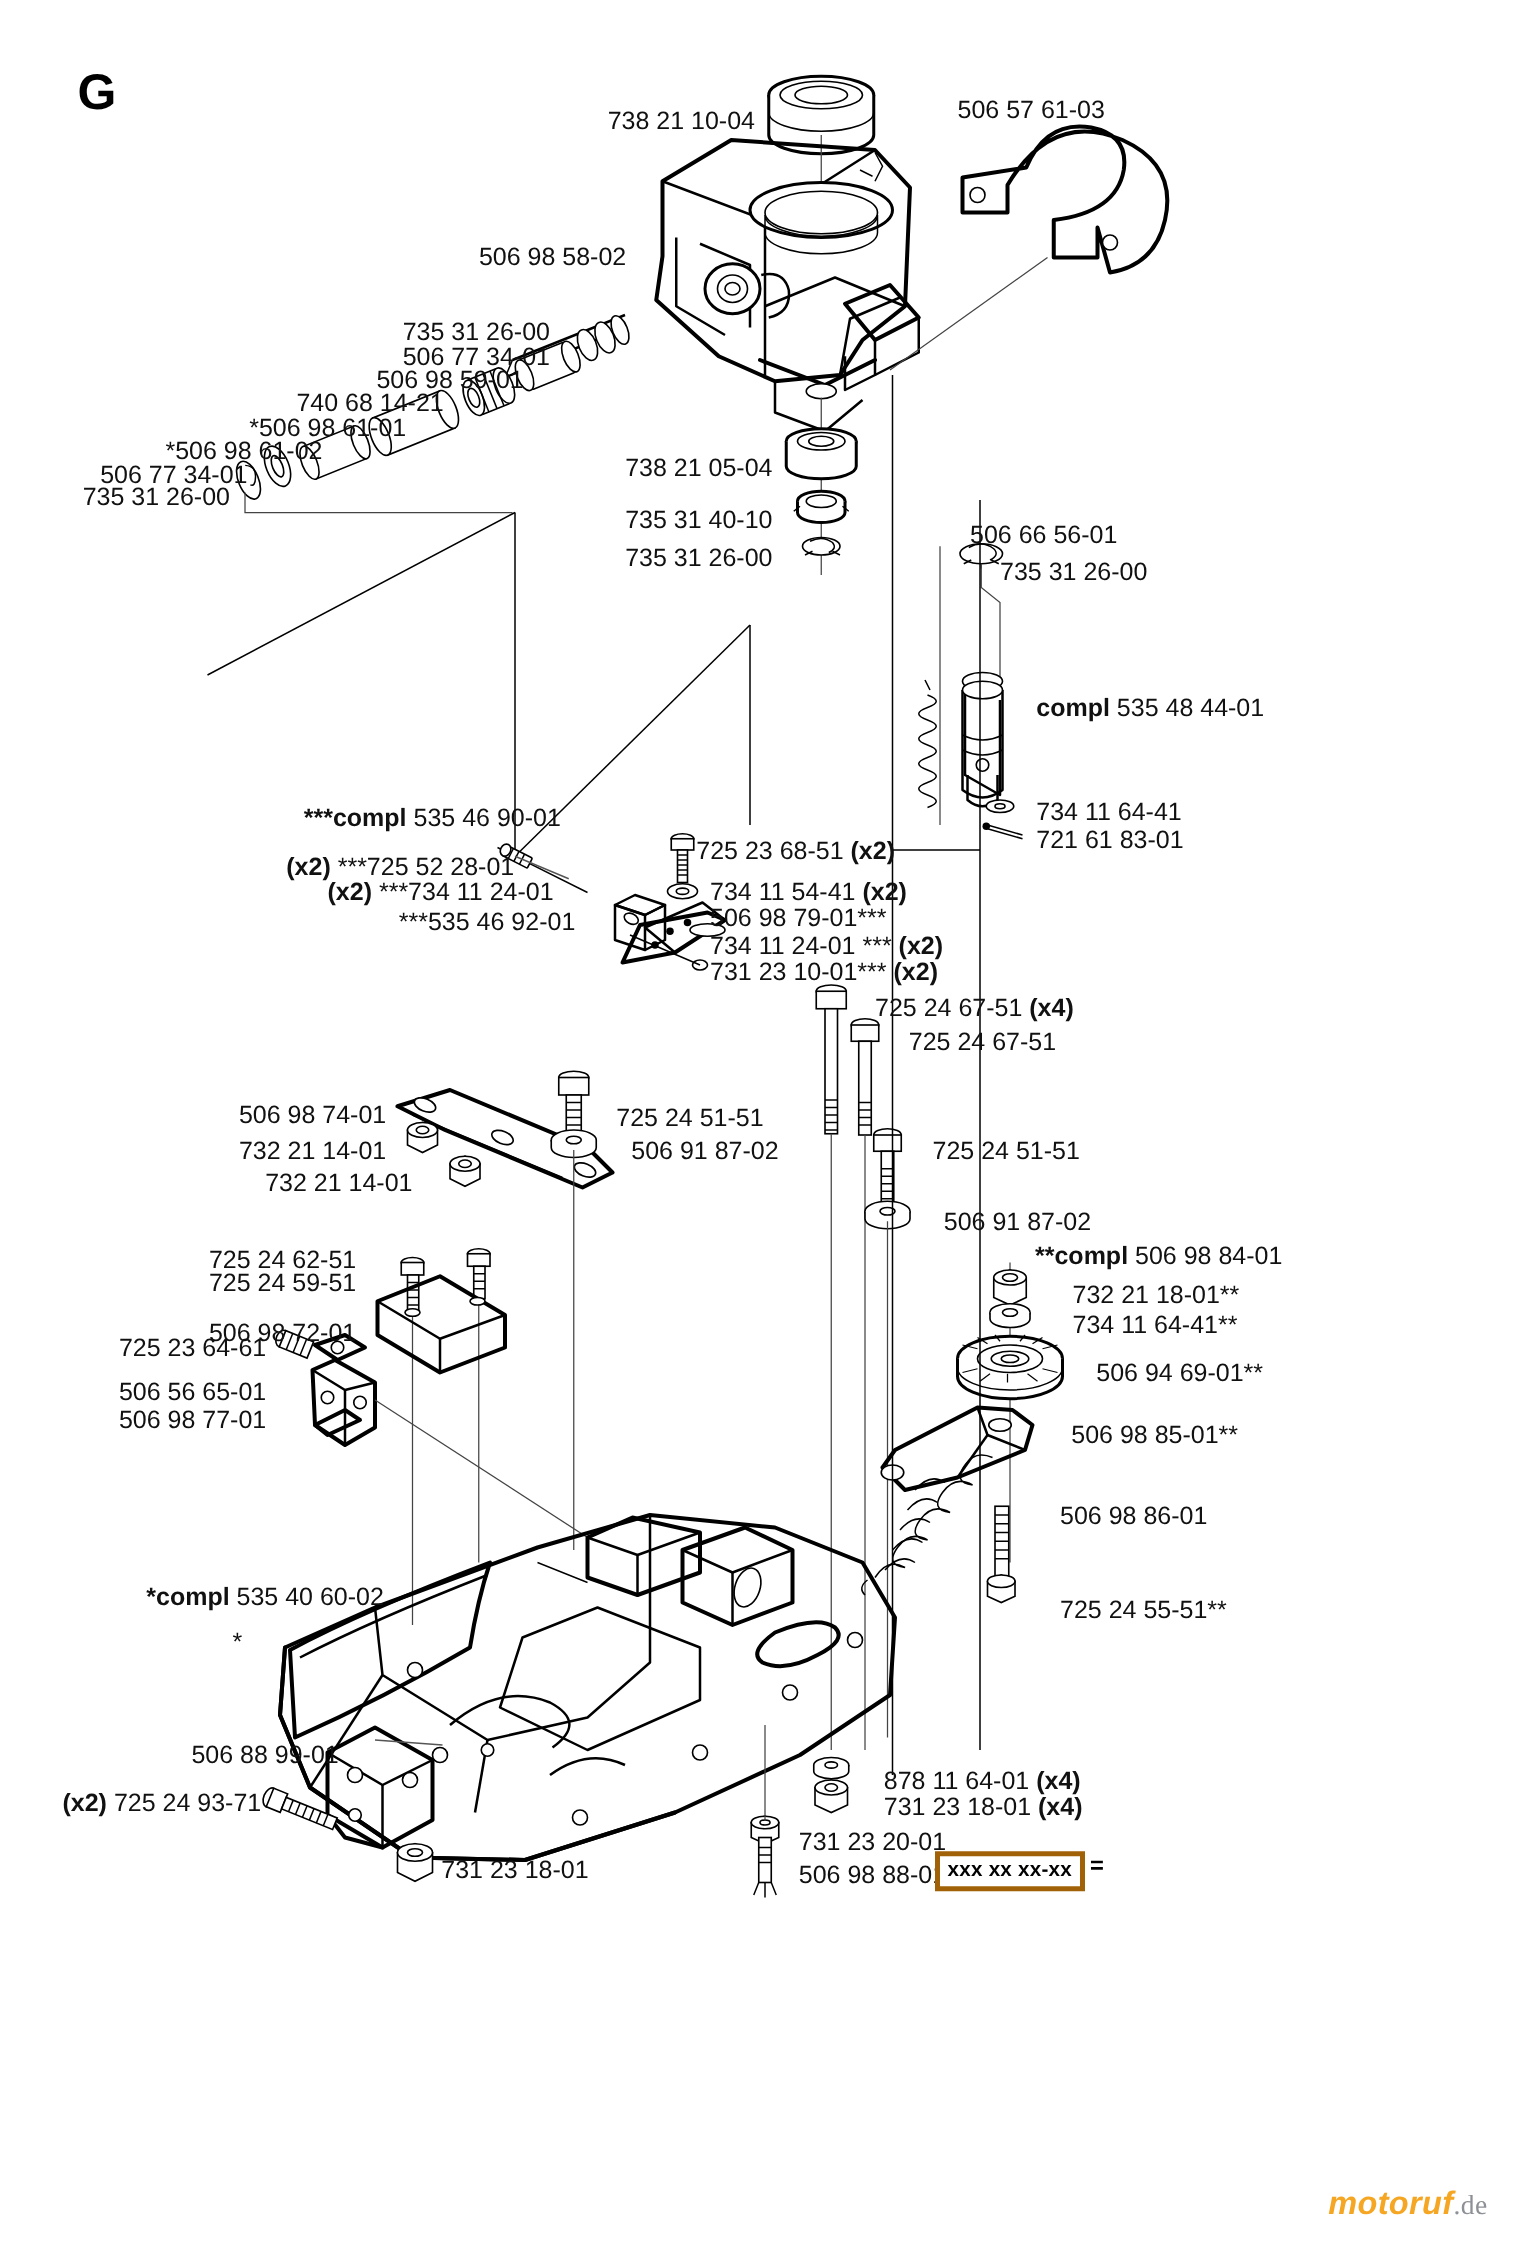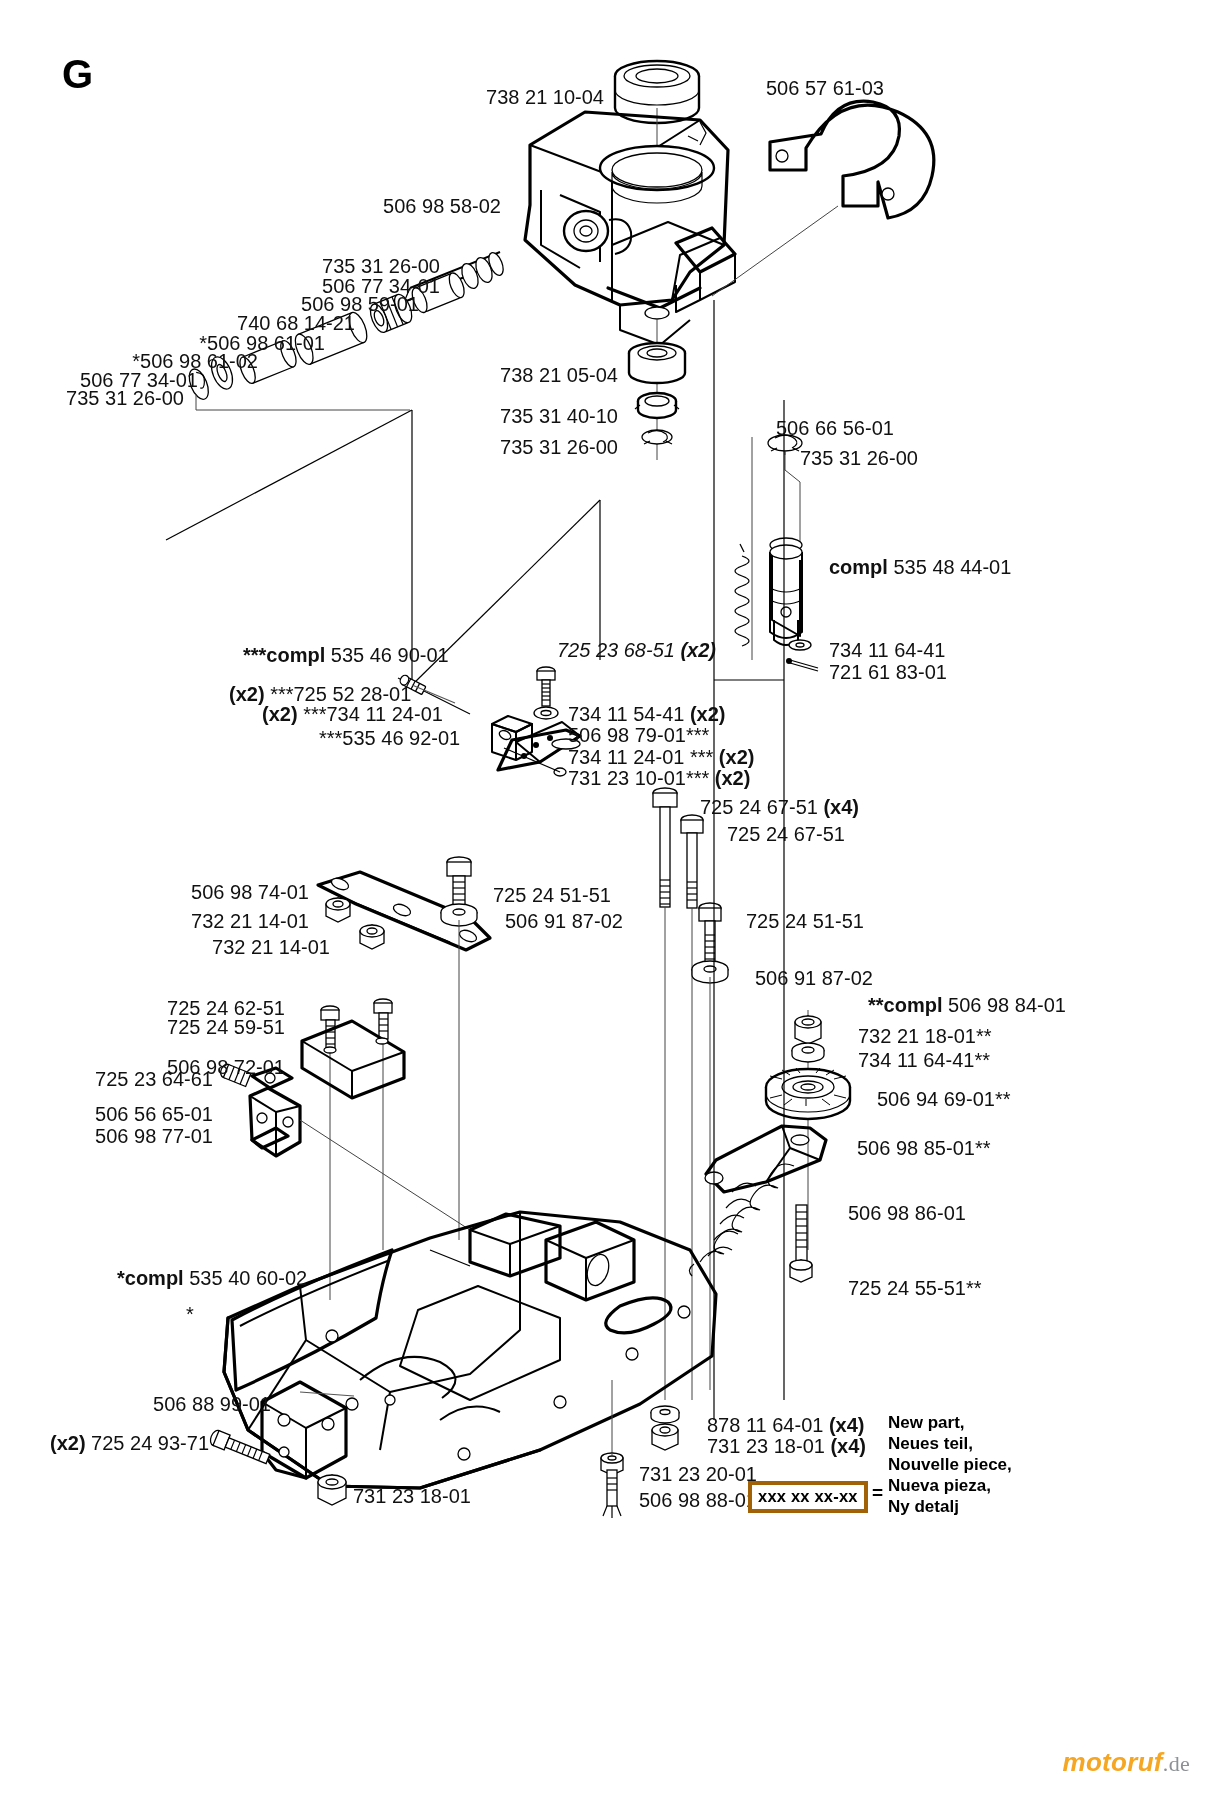--- a/index.html
+++ b/index.html
@@ -554,65 +554,58 @@
       <div class="lbl r" style="left: 618px; top: 437px;">735 31 26-00</div>
       <div class="lbl" style="left: 776px; top: 418px;">506 66 56-01</div>
       <div class="lbl" style="left: 800px; top: 448px;">735 31 26-00</div>
       <div class="lbl" style="left: 829px; top: 557px;"><b>compl</b><span> 535 48 44-01</span></div>
       <div class="lbl" style="left: 829px; top: 640px;">734 11 64-41</div>
       <div class="lbl" style="left: 829px; top: 662px;">721 61 83-01</div>
       <div class="lbl" style="left: 243px; top: 645px;"><b>***compl</b><span> 535 46 90-01</span></div>
       <div class="lbl" style="left: 229px; top: 684px;"><b>(x2)</b><span> ***725 52 28-01</span></div>
       <div class="lbl" style="left: 262px; top: 704px;"><b>(x2)</b><span> ***734 11 24-01</span></div>
       <div class="lbl" style="left: 319px; top: 728px;">***535 46 92-01</div>
-      <div class="lbl" style="left: 557px; top: 640px; font-style: italic;"><span>725 23 68-51 </span><b>(x2)</b></div>
+      <div class="lbl" style="left: 557px; top: 671px;"><span>725 23 68-51 </span><b>(x2)</b></div>
       <div class="lbl" style="left: 568px; top: 704px;"><span>734 11 54-41 </span><b>(x2)</b></div>
       <div class="lbl" style="left: 568px; top: 725px;">506 98 79-01***</div>
       <div class="lbl" style="left: 568px; top: 747px;"><span>734 11 24-01 *** </span><b>(x2)</b></div>
       <div class="lbl" style="left: 568px; top: 768px;"><span>731 23 10-01*** </span><b>(x2)</b></div>
       <div class="lbl" style="left: 700px; top: 797px;"><span>725 24 67-51 </span><b>(x4)</b></div>
       <div class="lbl" style="left: 727px; top: 824px;">725 24 67-51</div>
       <div class="lbl" style="left: 746px; top: 911px;">725 24 51-51</div>
       <div class="lbl" style="left: 755px; top: 968px;">506 91 87-02</div>
       <div class="lbl r" style="left: 309px; top: 882px;">506 98 74-01</div>
       <div class="lbl r" style="left: 309px; top: 911px;">732 21 14-01</div>
       <div class="lbl r" style="left: 330px; top: 937px;">732 21 14-01</div>
       <div class="lbl" style="left: 493px; top: 885px;">725 24 51-51</div>
       <div class="lbl" style="left: 505px; top: 911px;">506 91 87-02</div>
       <div class="lbl r" style="left: 285px; top: 998px;">725 24 62-51</div>
       <div class="lbl r" style="left: 285px; top: 1017px;">725 24 59-51</div>
       <div class="lbl r" style="left: 285px; top: 1057px;">506 98 72-01</div>
       <div class="lbl r" style="left: 213px; top: 1069px;">725 23 64-61</div>
       <div class="lbl r" style="left: 213px; top: 1104px;">506 56 65-01</div>
       <div class="lbl r" style="left: 213px; top: 1126px;">506 98 77-01</div>
-      <div class="lbl" style="left: 828px; top: 995px; margin-left: 40px;"><b>**compl</b><span> 506 98 84-01</span></div>
+      <div class="lbl" style="left: 828px; top: 995px;"><b>**compl</b><span> 506 98 84-01</span></div>
       <div class="lbl" style="left: 858px; top: 1026px;">732 21 18-01**</div>
       <div class="lbl" style="left: 858px; top: 1050px;">734 11 64-41**</div>
       <div class="lbl" style="left: 877px; top: 1089px;">506 94 69-01**</div>
       <div class="lbl" style="left: 857px; top: 1138px;">506 98 85-01**</div>
       <div class="lbl" style="left: 848px; top: 1203px;">506 98 86-01</div>
       <div class="lbl" style="left: 848px; top: 1278px;">725 24 55-51**</div>
       <div class="lbl" style="left: 117px; top: 1268px;"><b>*compl</b><span> 535 40 60-02</span></div>
       <div class="lbl" style="left: 186px; top: 1304px;">*</div>
       <div class="lbl r" style="left: 271px; top: 1394px;">506 88 99-01</div>
       <div class="lbl r" style="left: 209px; top: 1433px;"><b>(x2)</b><span> 725 24 93-71</span></div>
       <div class="lbl" style="left: 353px; top: 1486px;">731 23 18-01</div>
       <div class="lbl" style="left: 707px; top: 1415px;"><span>878 11 64-01 </span><b>(x4)</b></div>
       <div class="lbl" style="left: 707px; top: 1436px;"><span>731 23 18-01 </span><b>(x4)</b></div>
       <div class="lbl" style="left: 639px; top: 1464px;">731 23 20-01</div>
       <div class="lbl" style="left: 639px; top: 1490px;">506 98 88-01</div>
     </div>
 
   <div class="legendbox" style="left:748px;top:1481px;">xxx xx xx-xx</div>
   <div class="eq" style="left:872px;top:1482px;">=</div>
-  <div class="legend" style="left:888px;top:1412px;">
-    <div>New part,</div>
-    <div>Neues teil,</div>
-    <div>Nouvelle piece,</div>
-    <div>Nueva pieza,</div>
-    <div>Ny detalj</div>
-  </div>
 
   <div class="wm">
     <span class="m">motoruf</span><span class="d">.de</span>
   </div>
 
 </div>
 
 </body></html>

